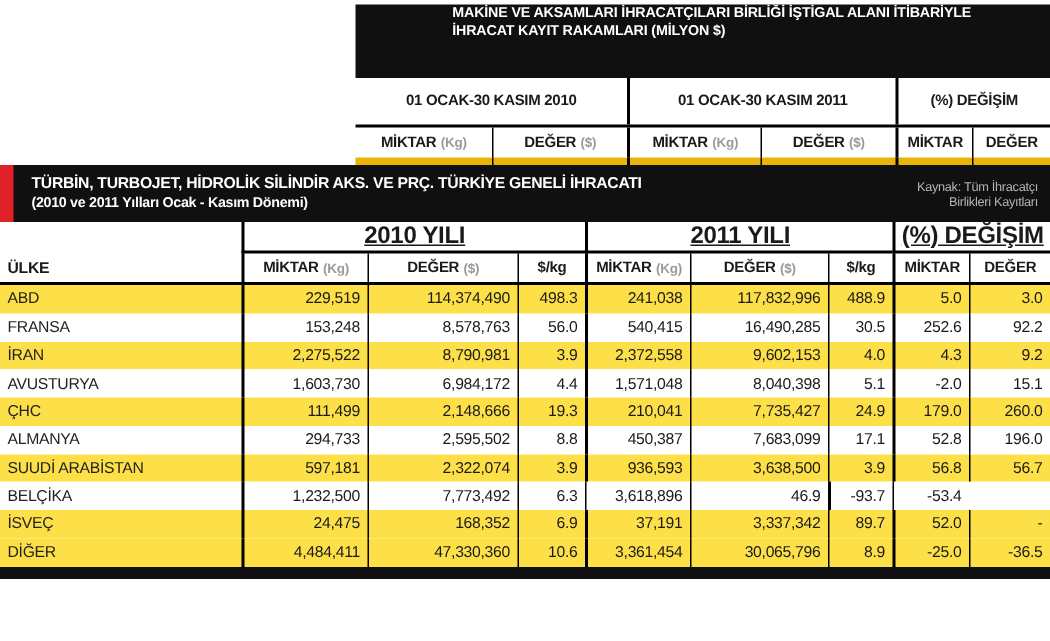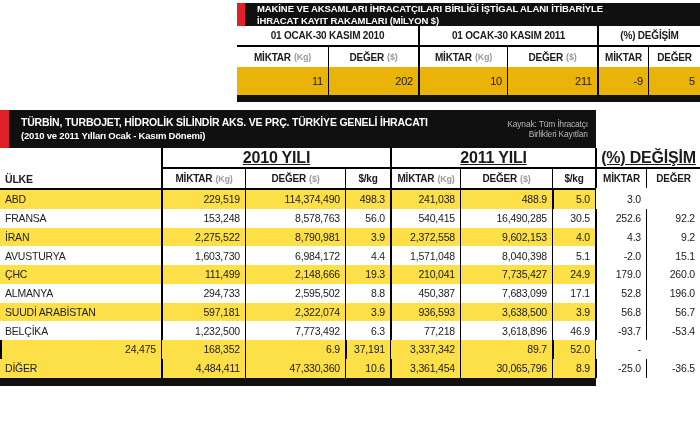--- a/index.html
+++ b/index.html
@@ -13,38 +13,38 @@
   
   .band { background:#101010; color:#fff; display:flex; align-items:center; }
   .redbar { background:#e02128; align-self:stretch; flex:0 0 auto; }
   .blackbar { background:#101010; }
   .num { text-align:right; padding-right:5px; }
   .left { text-align:left; padding-left:5px; }
   .unit { color:#9a9a9a; font-weight:bold; font-size:9px; }
 
   
   #table1 { position:absolute; left:237px; top:3px; width:463px; }
-  #t1-band { height:23px; }
+  #t1-band { height:49px;flex-direction:column; }
   #t1-band .titlebox { padding-left:12px; line-height:11.5px; }
   #t1-band .t1l { font-weight:bold; font-size:9.5px; letter-spacing:-0.1px; }
   .t1grid { display:grid; grid-template-columns:91px 90px 89px 90px 51px 52px; }
-  .t1group { display:grid; grid-template-columns:181px 179px 103px; height:21px;
+  .t1group { display:grid; grid-template-columns:181px 179px 103px; height:33px;
              border-bottom:2px solid #000; }
   .t1group .gcell { font-weight:bold; font-size:10px; display:flex; align-items:center; justify-content:center; }
   .t1group .gcell + .gcell { border-left:2px solid #000; }
   .t1sub { height:20px; }
   .t1sub .cell, #t1-values .cell { display:flex; align-items:center; }
   .t1sub .cell { justify-content:center; font-weight:bold; font-size:10px; gap:3px; }
   #t1-values { height:28px; background:#eab308; font-size:11px; }
   #t1-values .cell { justify-content:flex-end; }
   .bL1 { border-left:1px solid #000; } .bL2 { border-left:2px solid #000; }
   #t1-bottom { height:7px; }
 
   
-  #table2 { position:absolute; left:0; top:110px; width:596px; }
+  #table2 { position:absolute; left:0; top:110px; width:700px; }
   #t2-band { height:38px; justify-content:space-between; }
   #t2-band .redbar { width:9px; }
   #t2-band .titlebox { padding-left:12px; line-height:13px; flex:1 1 auto; }
   #t2-band .t2l1 { font-weight:bold; font-size:10.5px; }
   #t2-band .t2l2 { font-weight:bold; font-size:9.5px; }
   #t2-band .source { text-align:right; padding-right:8px; font-size:8.5px;
                      color:#b5b5b5; line-height:10.5px; white-space:nowrap; }
   .t2grid { display:grid; grid-template-columns:161px 84px 100px 45px 70px 92px 43px 51px 54px; }
   #t2-group { grid-template-columns:161px 229px 205px 105px; display:grid; height:21px; }
   #t2-group .gcell { font-weight:bold; font-size:16px; display:flex; align-items:center;
@@ -173,20 +173,21 @@
       </div>
     </div>
 
     <div id="t2-body">
         <div class="t2grid trow alt">
           <div class="cell c0 left">ABD</div>
           <div class="cell c1 num">229,519</div>
           <div class="cell c2 num">114,374,490</div>
           <div class="cell c3 num">498.3</div>
           <div class="cell c4 num">241,038</div>
+          <div class="cell c5 num">117,832,996</div>
           <div class="cell c6 num">488.9</div>
           <div class="cell c7 num">5.0</div>
           <div class="cell c8 num">3.0</div>
         </div>
         <div class="t2grid trow">
           <div class="cell c0 left">FRANSA</div>
           <div class="cell c1 num">153,248</div>
           <div class="cell c2 num">8,578,763</div>
           <div class="cell c3 num">56.0</div>
           <div class="cell c4 num">540,415</div>
@@ -248,27 +249,27 @@
           <div class="cell c5 num">3,638,500</div>
           <div class="cell c6 num">3.9</div>
           <div class="cell c7 num">56.8</div>
           <div class="cell c8 num">56.7</div>
         </div>
         <div class="t2grid trow">
           <div class="cell c0 left">BELÇİKA</div>
           <div class="cell c1 num">1,232,500</div>
           <div class="cell c2 num">7,773,492</div>
           <div class="cell c3 num">6.3</div>
-          <div class="cell c4 num">77,218</div>
           <div class="cell c5 num">3,618,896</div>
           <div class="cell c6 num">46.9</div>
           <div class="cell c7 num">-93.7</div>
           <div class="cell c8 num">-53.4</div>
         </div>
         <div class="t2grid trow alt">
+          <div class="cell c0 left">İSVEÇ</div>
           <div class="cell c1 num">24,475</div>
           <div class="cell c2 num">168,352</div>
           <div class="cell c3 num">6.9</div>
           <div class="cell c4 num">37,191</div>
           <div class="cell c5 num">3,337,342</div>
           <div class="cell c6 num">89.7</div>
           <div class="cell c7 num">52.0</div>
           <div class="cell c8 num">-</div>
         </div>
         <div class="t2grid trow alt">

